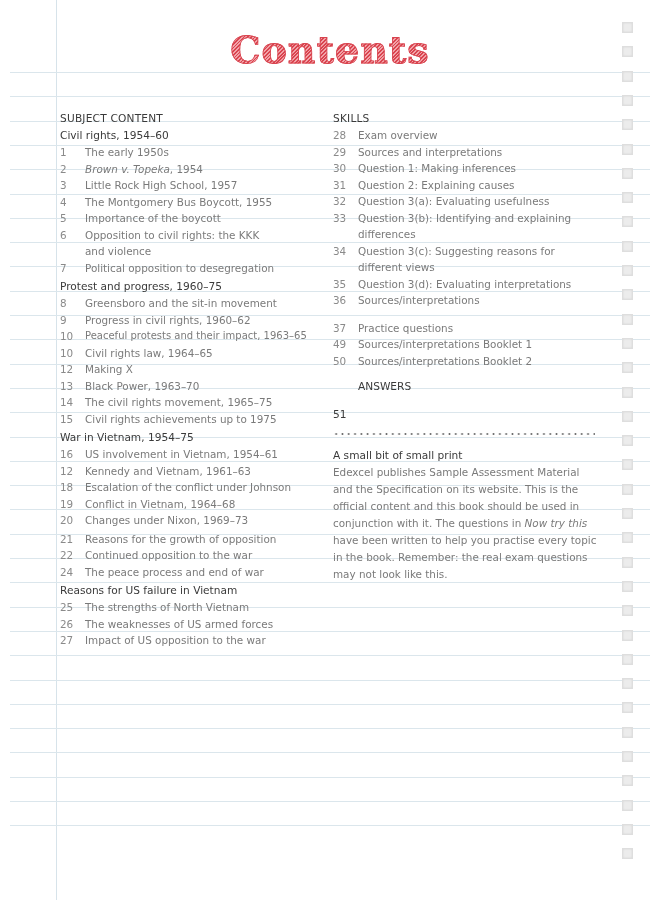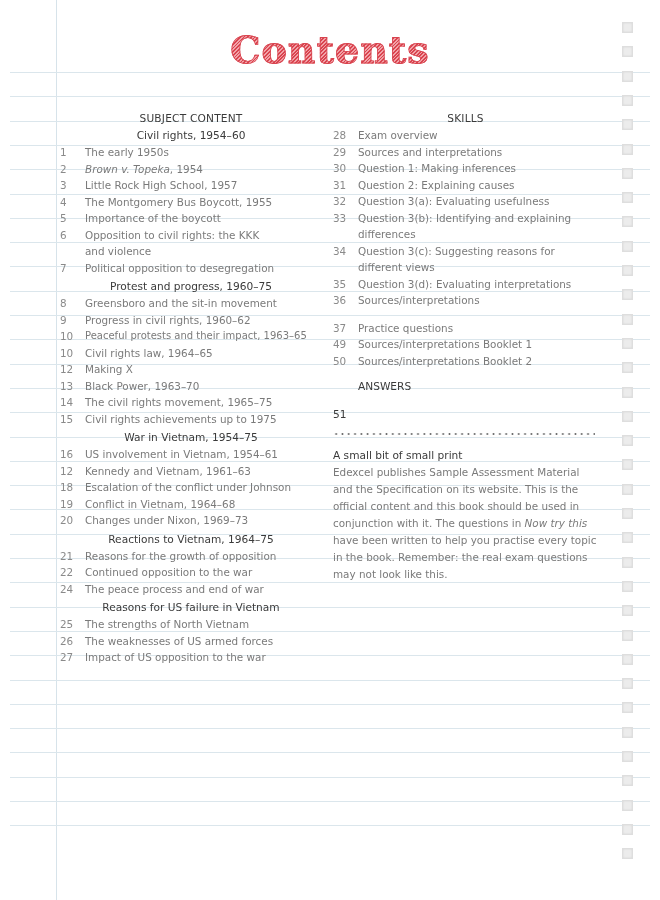--- a/index.html
+++ b/index.html
@@ -32,21 +32,20 @@
     -webkit-text-fill-color: transparent;
     -webkit-text-stroke: 0.8px #d8434e;
     line-height: 40px;
   }
   .col { position: absolute; top: 110px; }
   .col-left { left: 60px; width: 262px; }
   .col-right { left: 333px; width: 265px; }
   .section-head {
     font-size: 10.6px; color: #3a3a3a; line-height: 17px; height: 17px;
     white-space: nowrap;
-    text-align: center;
   }
   .cap-head { font-size: 10.6px; color: #3a3a3a; letter-spacing: 0.2px; }
   .item { display: flex; font-size: 10.4px; color: #7a7a7a; line-height: 16.5px; }
   .item .num { width: 25px; flex: 0 0 25px; color: #8a8a8a; }
   .item .label { flex: 1; }
   .item .label i { font-style: italic; }
   .gap-sm { height: 2px; }
   .gap-md { height: 9px; }
   .answers { display: flex; font-size: 10.6px; color: #3a3a3a; line-height: 17px; }
   .answers .num { width: 25px; flex: 0 0 25px; margin-top: 28px; }
@@ -223,21 +222,20 @@
     <div class="item">
         <span class="num">19</span>
         <span class="label">Conflict in Vietnam, 1964–68</span>
       </div>
     <div class="item">
         <span class="num">20</span>
         <span class="label">Changes under Nixon, 1969–73</span>
       </div>
     <div class="gap-sm"></div>
 
-    <div class="section-head">Reactions to Vietnam, 1964–75</div>
     <div class="item">
         <span class="num">21</span>
         <span class="label">Reasons for the growth of opposition</span>
       </div>
     <div class="item">
         <span class="num">22</span>
         <span class="label">Continued opposition to the war</span>
       </div>
     <div class="item">
         <span class="num">24</span>

